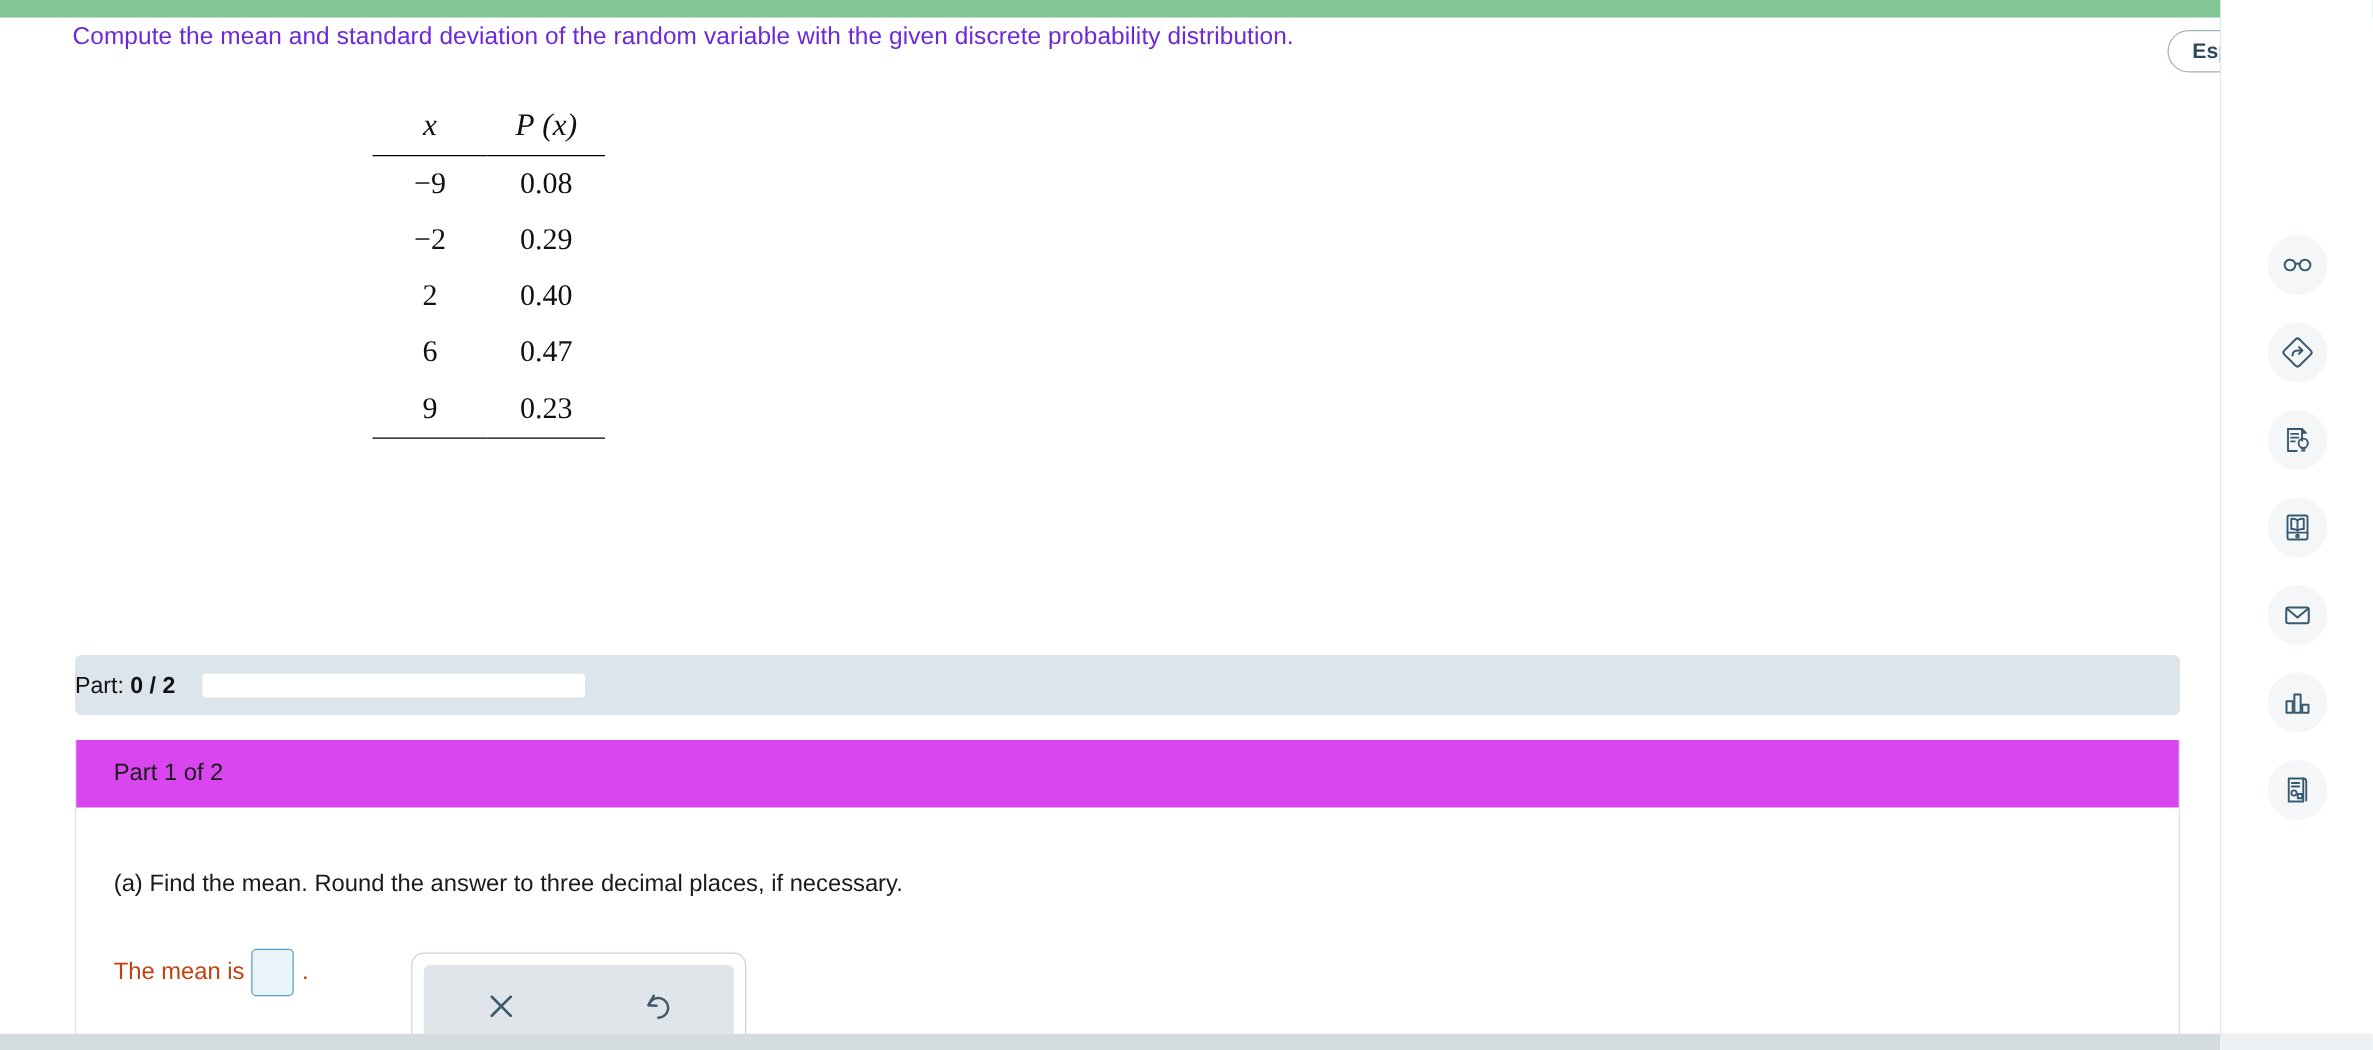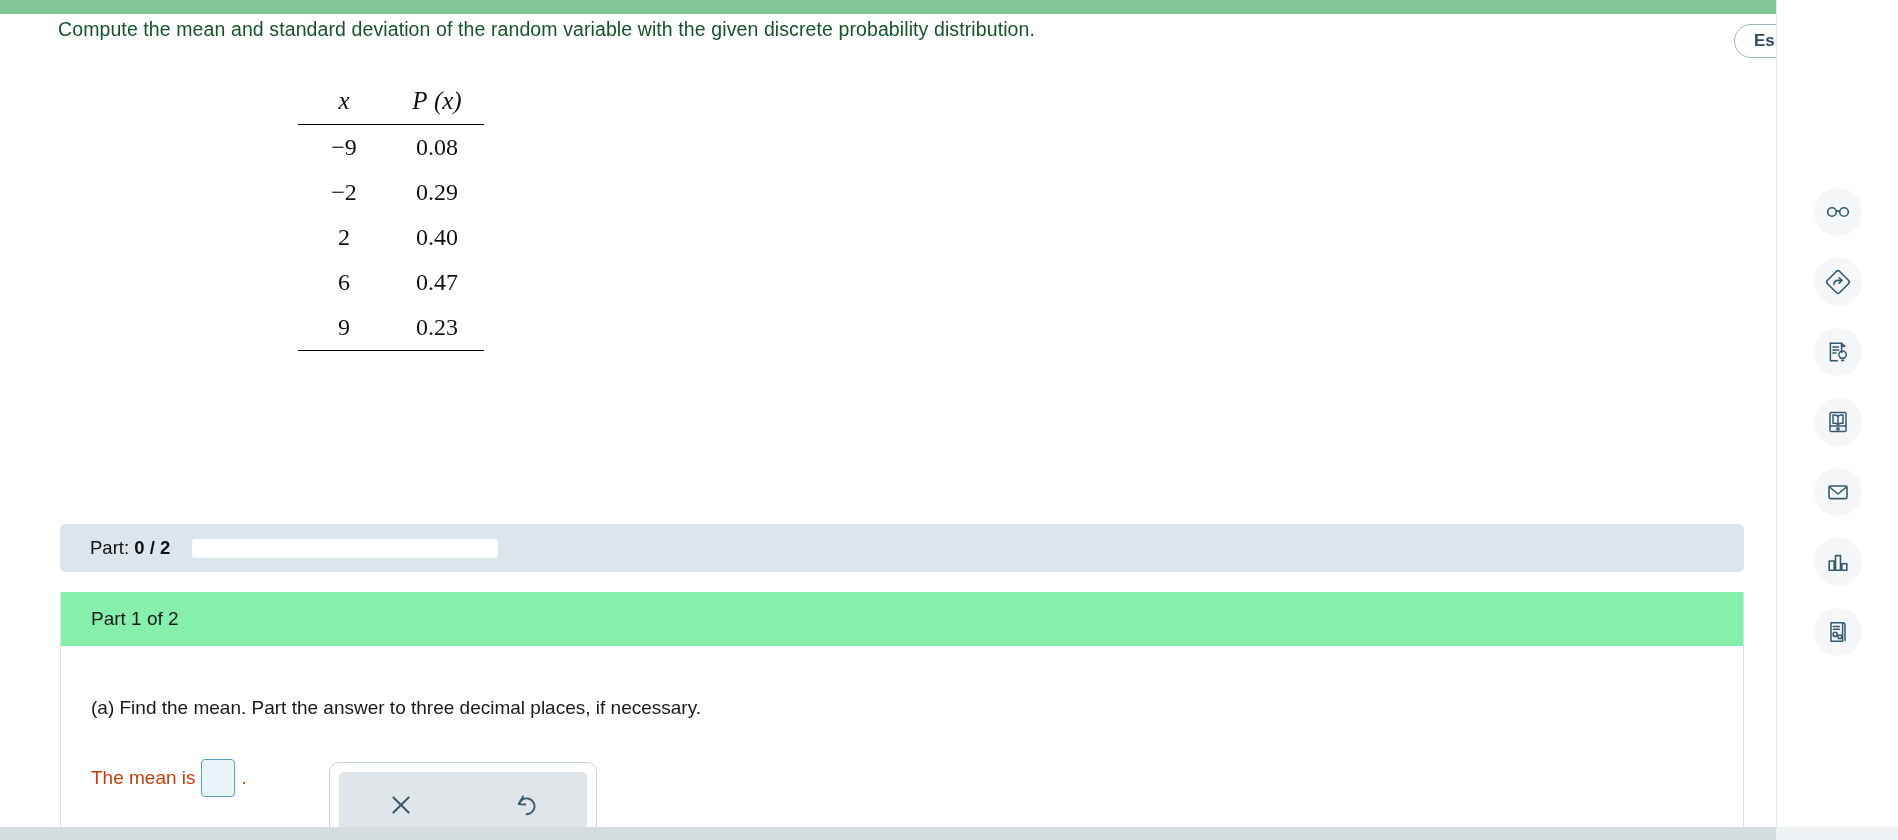--- a/index.html
+++ b/index.html
@@ -42,21 +42,21 @@
     height: 13px;
     background: #eef1f3;
   }
 
   
   .prompt {
     position: absolute;
     top: 18px;
     left: 58px;
     font-size: 19.5px;
-    color: #14532d;
+    color: #6d28d9;
     letter-spacing: 0.1px;
     white-space: nowrap;
   }
 
   
   .espanol {
     position: absolute;
     top: 24px;
     right: 58px;
     padding: 7px 19px 8px;
@@ -125,21 +125,20 @@
     left: 60px;
     top: 524px;
     width: 1684px;
     height: 48px;
     background: #dde5ec;
     border-radius: 5px;
     display: flex;
     align-items: center;
   }
   .part-progress .label {
-    margin-left: 30px;
     font-size: 18.5px;
     color: #111;
     white-space: nowrap;
   }
   .part-progress .label b { font-weight: 700; }
   .progress-track {
     margin-left: 22px;
     width: 306px;
     height: 19px;
     background: #ffffff;
@@ -152,21 +151,21 @@
     left: 60px;
     top: 592px;
     width: 1684px;
     height: 236px;
     background: #ffffff;
     border-left: 1px solid #d9e2e6;
     border-right: 1px solid #d9e2e6;
   }
   .part-card-header {
     height: 54px;
-    background: #86efac;
+    background: #d946ef;
     display: flex;
     align-items: center;
     padding-left: 30px;
     font-size: 19px;
     color: #1a1a1a;
   }
   .part-card-body {
     position: relative;
     padding: 0 30px;
   }
@@ -314,21 +313,21 @@
       <b>0</b>
       <b>/</b>
       <b>2</b>
     </div>
     <div class="progress-track"></div>
   </div>
 
   <div class="part-card">
     <div class="part-card-header">Part 1 of 2</div>
     <div class="part-card-body">
-      <div class="question-a">(a) Find the mean. Part the answer to three decimal places, if necessary.</div>
+      <div class="question-a">(a) Find the mean. Round the answer to three decimal places, if necessary.</div>
       <div class="answer-row">
         <span>The mean is</span>
         <span class="answer-box"></span>
         <span class="answer-period">.</span>
       </div>
     </div>
   </div>
 
   <div class="tool-popup">
     <div class="tool-popup-inner">

